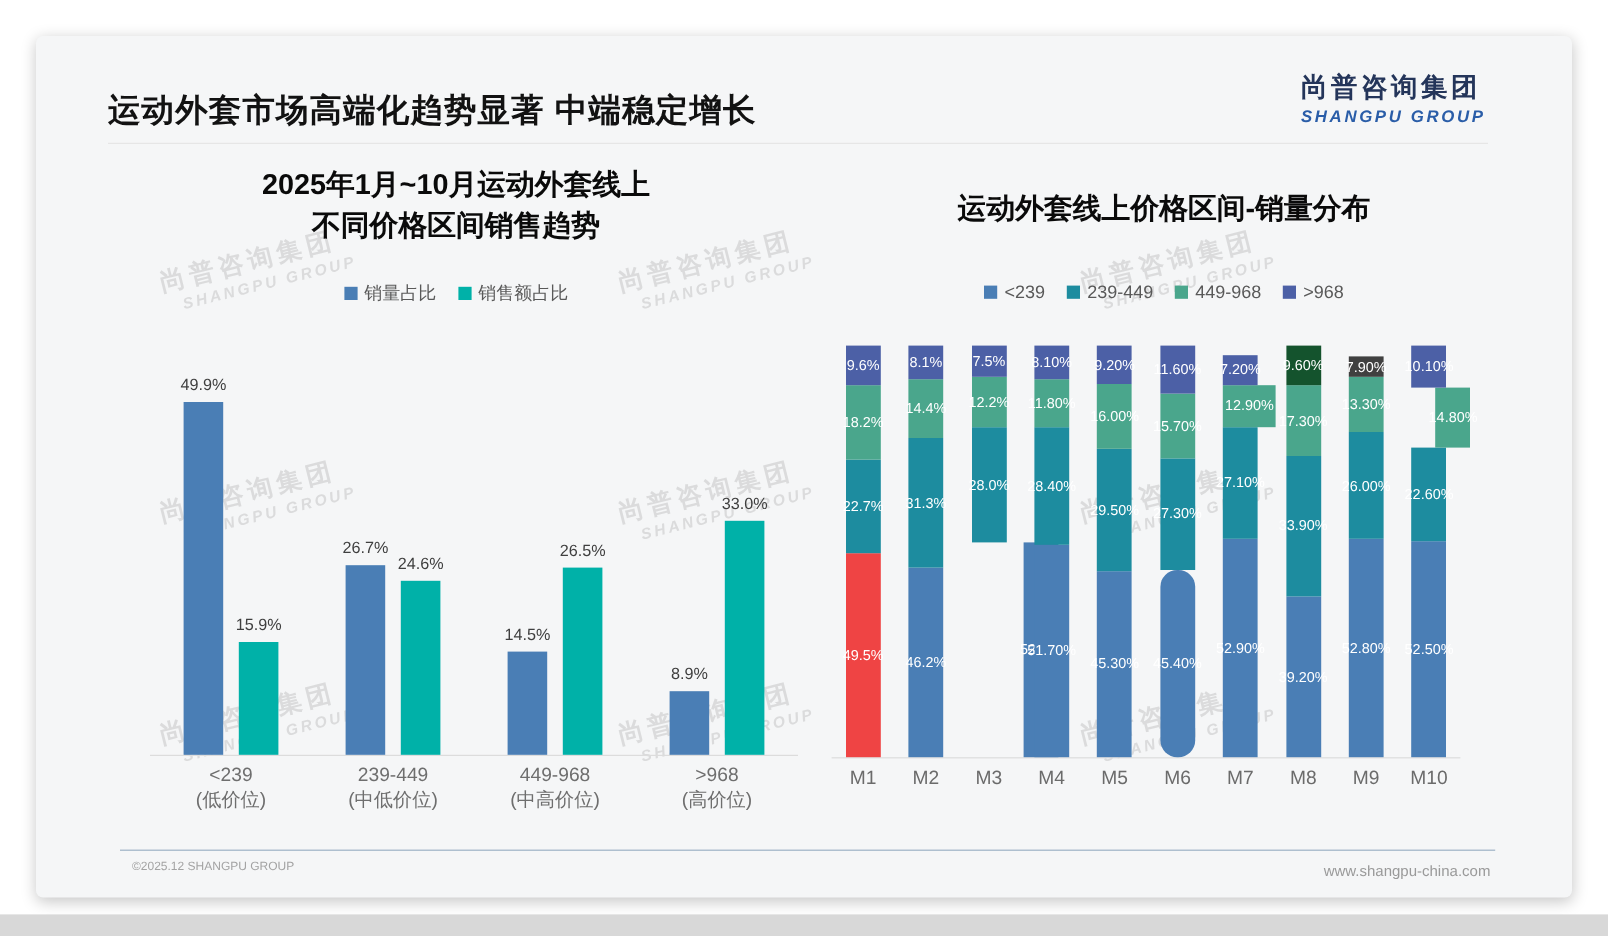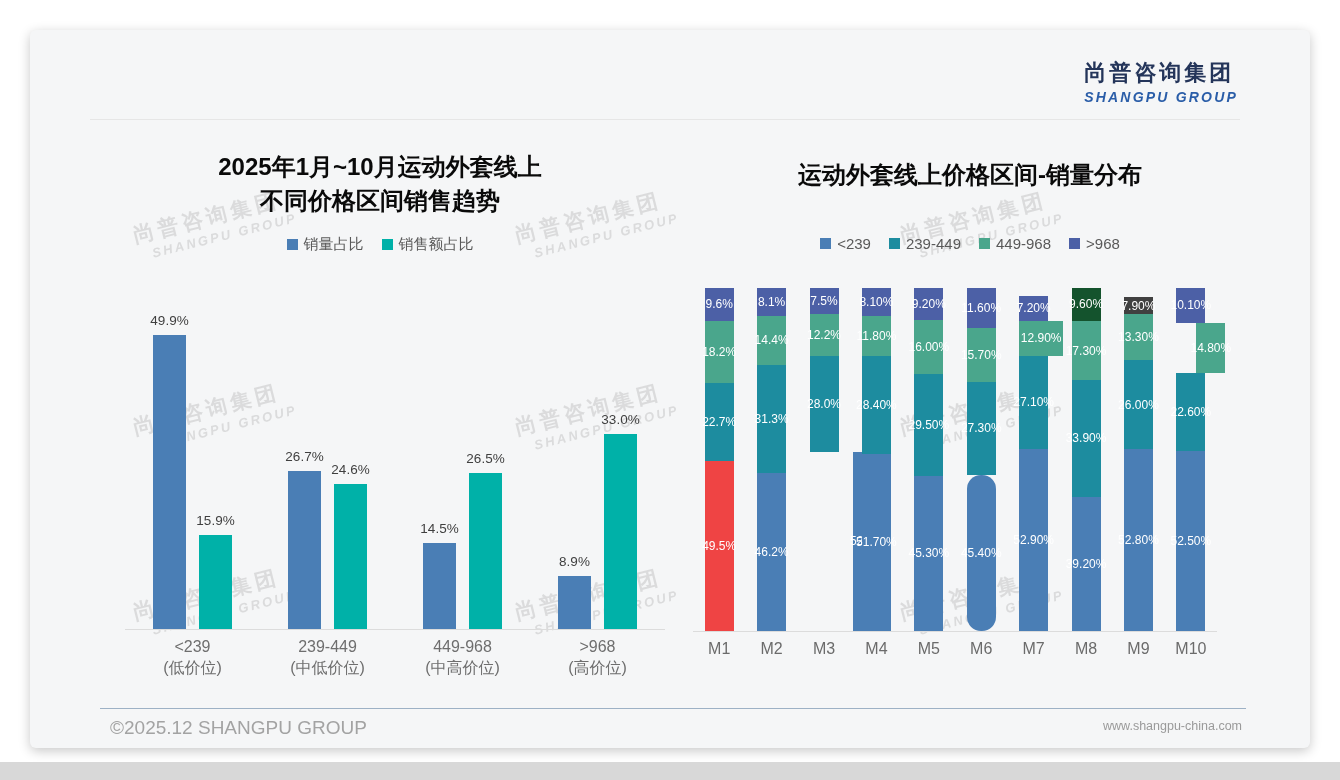--- a/index.html
+++ b/index.html
@@ -15,21 +15,21 @@
   .wm .wm1 { font-size:21px; font-weight:700; letter-spacing:4px; }
   .wm .wm2 { font-size:13px; font-weight:700; font-style:italic; letter-spacing:2.5px; margin-left:14px; }
   
   .header-title { position:absolute; left:60px; top:44px; font-size:27px; font-weight:800; color:#121212; letter-spacing:1px; z-index:2; }
   .header-rule { position:absolute; left:60px; top:89px; width:1150px; height:1px; background:#e6e6e6; z-index:2; }
   .logo { position:absolute; right:72px; top:28px; text-align:left; z-index:2; }
   .logo-cn { font-size:22px; font-weight:800; color:#24355a; letter-spacing:3px; }
   .logo-en { font-size:14px; font-weight:700; font-style:italic; color:#2a5da8; letter-spacing:2.2px; margin-top:1px; }
   
   .chart-title { position:absolute; text-align:center; font-weight:800; color:#0a0a0a; font-size:24px; line-height:34px; z-index:2; }
-  .left-title  { left:60px;  top:120px; width:580px; }
+  .left-title  { left:60px;  top:108px; width:580px; }
   .right-title { left:660px; top:128px; width:560px; }
   .legend { position:absolute; top:205px; display:flex; justify-content:center; align-items:center; gap:18px; z-index:2; }
   .legend-left  { left:60px;  width:580px; }
   .legend-right { left:660px; width:560px; }
   .legend-item { display:flex; align-items:center; gap:6px; }
   .legend-swatch { width:11px; height:11px; display:inline-block; }
   .legend-text { font-size:15px; color:#595959; }
   
   .plot-left { position:absolute; left:95px; top:240px; width:540px; height:360px; border-bottom:1px solid #dcdcdc; display:flex; justify-content:space-around; align-items:flex-end; z-index:2; }
   .group-cell { display:flex; align-items:flex-end; gap:13px; height:100%; }
@@ -40,21 +40,21 @@
   
   .plot-right { position:absolute; left:663px; top:258px; width:524px; height:344px; border-bottom:1px solid #dcdcdc; display:flex; z-index:2; }
   .stack-cell { flex:1; display:flex; justify-content:center; align-items:flex-end; }
   .stack-bar { width:29px; height:100%; display:flex; flex-direction:column-reverse; }
   .seg { position:relative; width:100%; }
   .seg-label { position:absolute; top:50%; left:50%; transform:translate(-50%,-50%); font-size:12px; color:#ffffff; white-space:nowrap; }
   .months-right { position:absolute; left:663px; top:610px; width:524px; display:flex; z-index:2; }
   .month-cell { flex:1; text-align:center; font-size:16px; color:#6b6b6b; }
   
   .footer-rule { position:absolute; left:70px; top:678px; width:1146px; height:1px; background:#9db1c5; z-index:2; }
-  .footer-left { position:absolute; left:80px; top:687px; font-size:19px; color:#a3a3a3; z-index:2; }
+  .footer-left { position:absolute; left:80px; top:687px; font-size:10px; color:#a3a3a3; z-index:2; }
   .footer-right { position:absolute; right:68px; top:689px; font-size:12.5px; color:#9a9a9a; z-index:2; }
 </style>
 </head>
 <body>
 
 <div class="slide">
 
   <div id="wm-layer">
       <div class="wm" style="left: 103px; top: 172px;">
         <div class="wm1">尚普咨询集团</div>
@@ -87,20 +87,21 @@
       <div class="wm" style="left: 485px; top: 549px;">
         <div class="wm1">尚普咨询集团</div>
         <div class="wm2">SHANGPU GROUP</div>
       </div>
       <div class="wm" style="left: 870px; top: 549px;">
         <div class="wm1">尚普咨询集团</div>
         <div class="wm2">SHANGPU GROUP</div>
       </div>
     </div>
 
+  <div class="header-title">运动外套市场高端化趋势显著 中端稳定增长</div>
   <div class="header-rule"></div>
 
   <div class="logo">
     <div class="logo-cn">尚普咨询集团</div>
     <div class="logo-en">SHANGPU GROUP</div>
   </div>
 
   <div class="chart-title left-title">
     <div>2025年1月~10月运动外套线上</div>
     <div>不同价格区间销售趋势</div>

